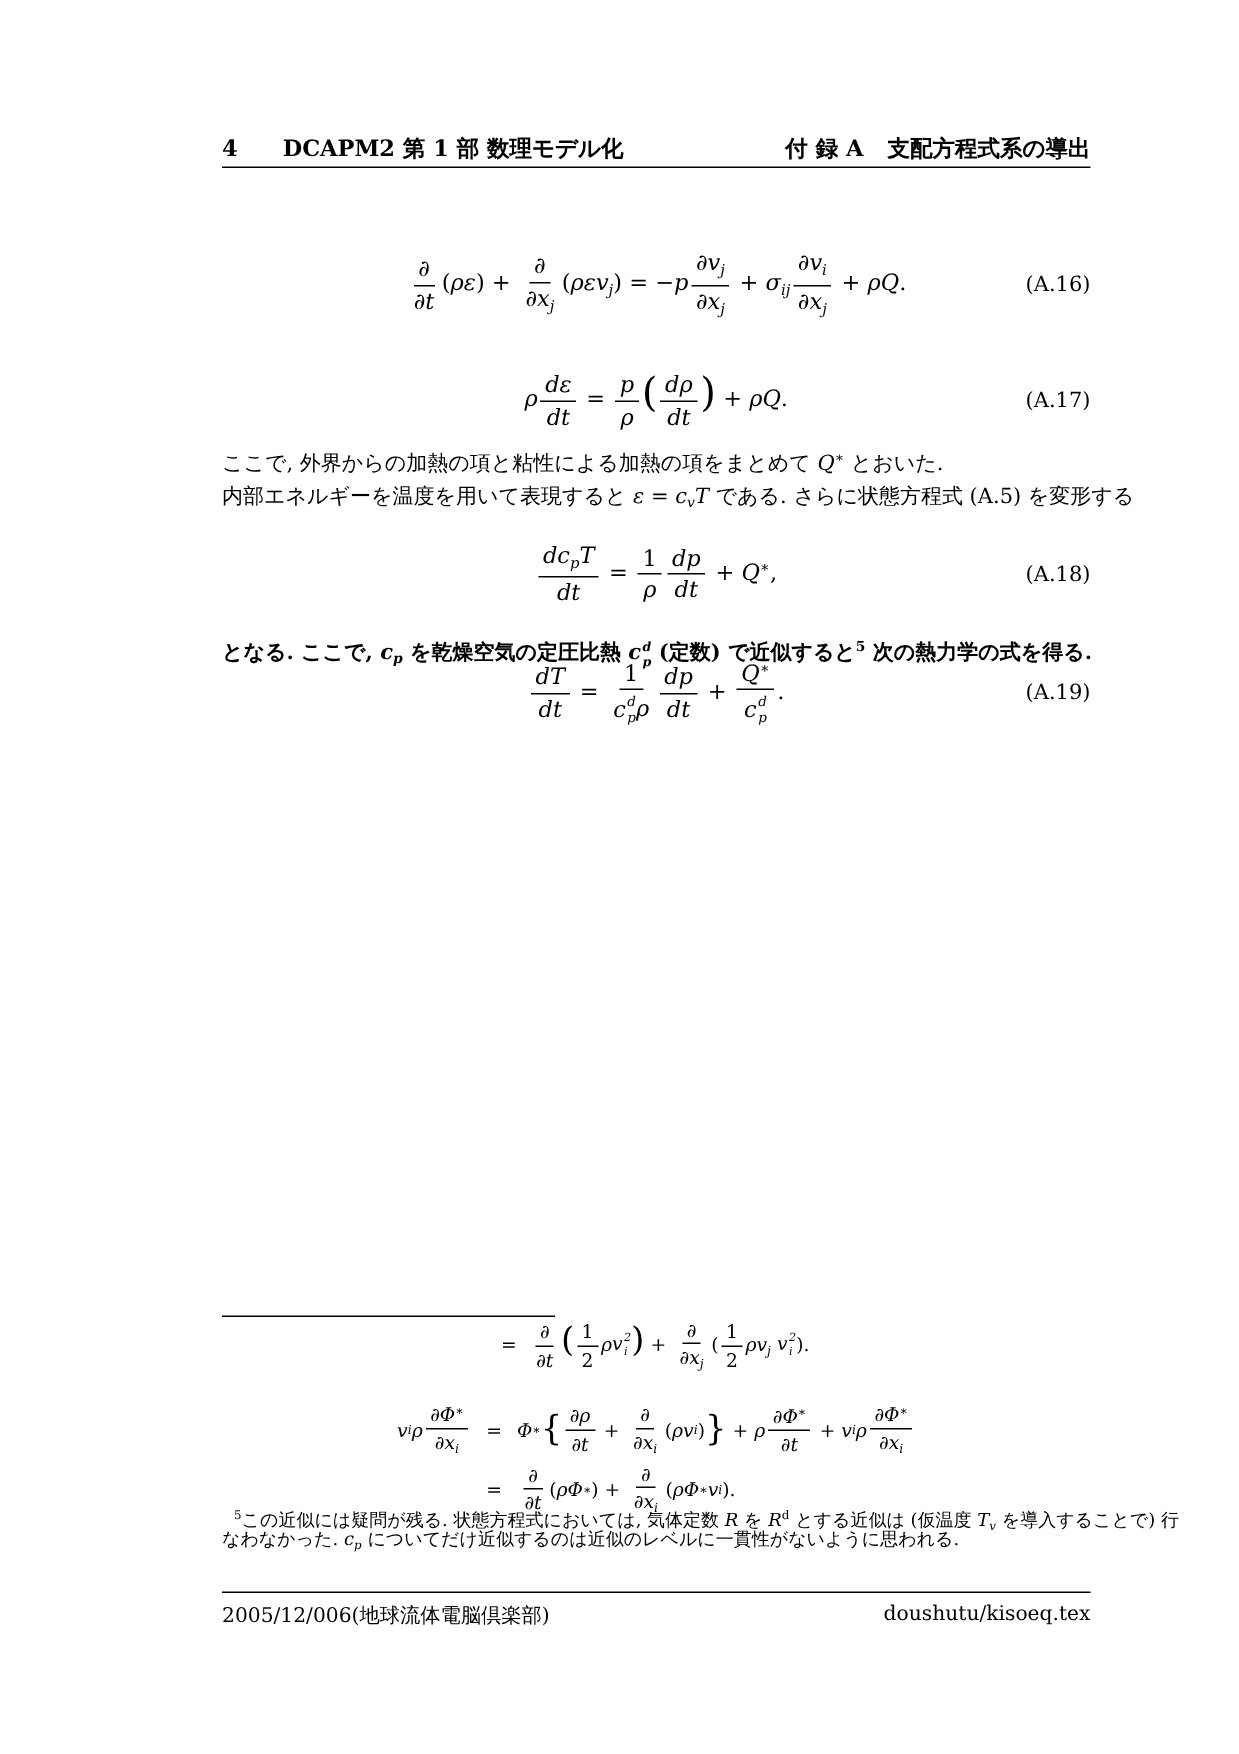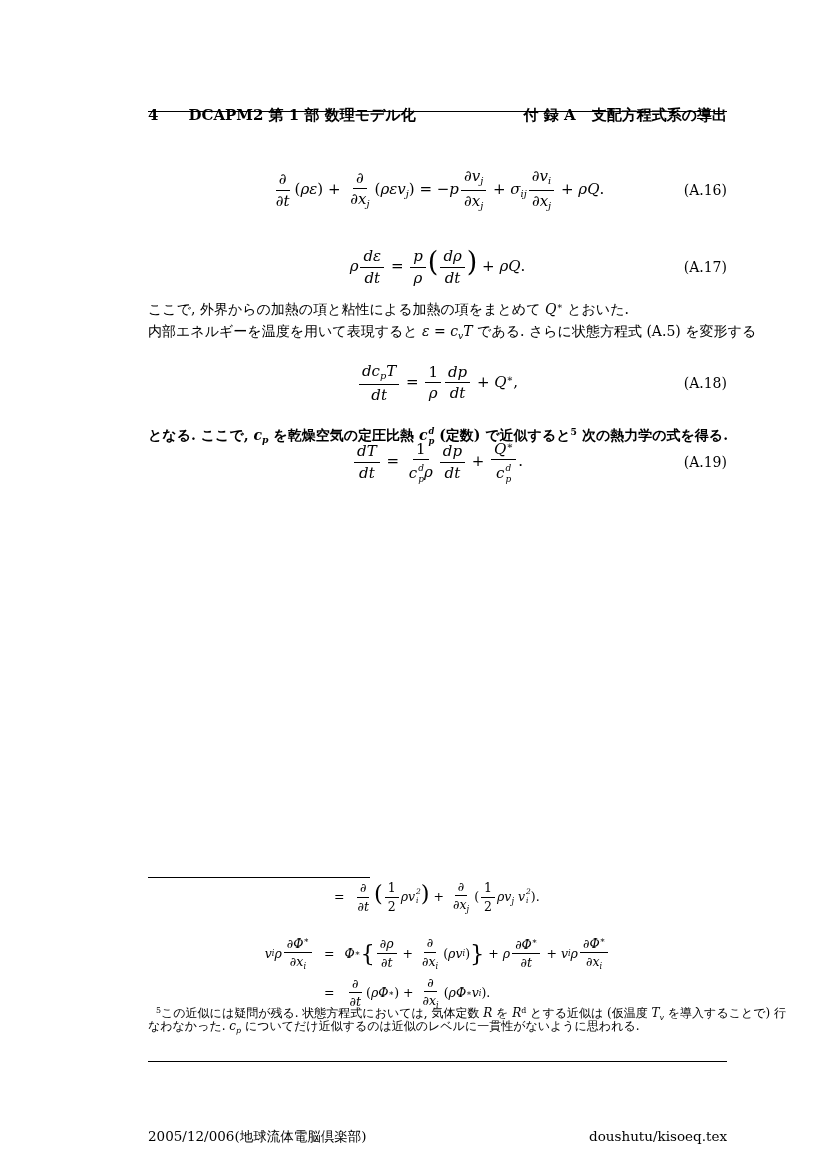--- a/index.html
+++ b/index.html
@@ -4,26 +4,26 @@
 <style>
   html,body{margin:0;padding:0;background:#ffffff;}
   .page{
     position:relative;width:826px;height:1169px;background:#ffffff;color:#000;
     font-family:"DejaVu Serif","Liberation Serif",serif;overflow:hidden;
   }
   .abs{position:absolute;}
   .rule{border-top:1.2px solid #000;height:0;}
   
   .header{top:90px;left:148px;width:579px;display:flex;justify-content:space-between;
-          font-weight:bold;font-size:15px;white-space:nowrap;margin-top:16px;}
+          font-weight:bold;font-size:15px;white-space:nowrap;}
   .h-gap{display:inline-block;width:30px;}
   .h-gap2{display:inline-block;width:16px;}
   .hrule{top:111px;left:148px;width:579px;}
   .footer-rule{top:1061px;left:148px;width:579px;border-top:1px solid #000;}
-  .footer{top:1128px;left:148px;width:579px;display:flex;justify-content:space-between;
+  .footer{top:1068px;left:148px;width:579px;display:flex;justify-content:space-between;
           font-size:13.5px;white-space:nowrap;}
   
   .para{left:148px;width:600px;font-size:14px;}
   .pline{white-space:nowrap;line-height:25.5px;height:25.5px;}
   
   .eqline{left:148px;width:579px;display:flex;align-items:center;justify-content:center;
           font-size:15px;}
   .eqnum{position:absolute;right:0;top:50%;transform:translateY(-50%);font-size:14px;font-style:normal;}
   .mi{font-style:italic;white-space:pre;}
   .mr{font-style:normal;white-space:pre;}

